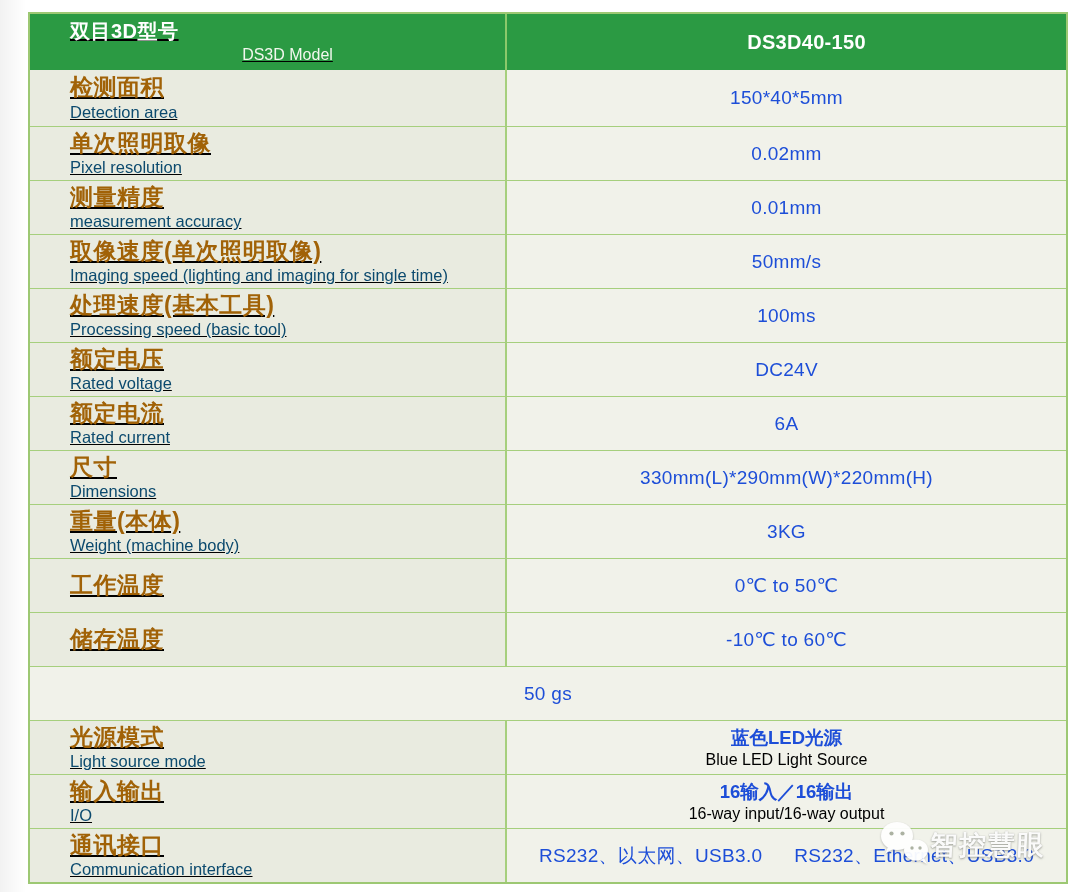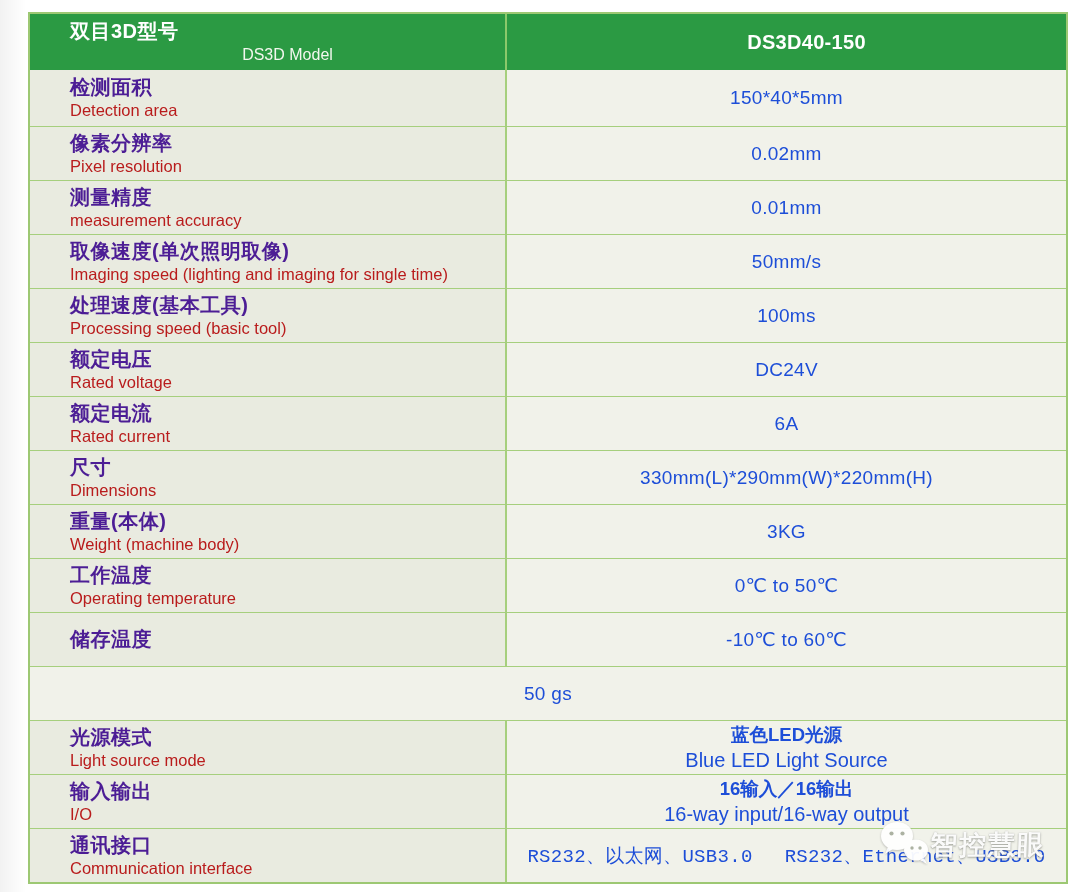--- a/index.html
+++ b/index.html
@@ -27,44 +27,45 @@
     box-sizing:border-box;
   }
   .row:first-child{border-top:none;height:56px;}
   .cell-label{
     width:477px;
     box-sizing:border-box;
     background:#e9ebe0;
     border-right:2px solid #a6cf7d;
     display:flex;flex-direction:column;justify-content:center;
     padding-left:40px;
+    text-decoration:underline;
   }
   .cell-value{
     flex:1;
     background:#f1f2ea;
     display:flex;flex-direction:column;justify-content:center;align-items:center;
     text-align:center;
   }
   .row.header .cell-label{background:#2b9a43;border-right:2px solid #8cc96b;}
   .row.header .cell-value{background:#2b9a43;padding-left:40px;}
   .zh{
-    font-size:20px;font-weight:700;color:#4c1d95;line-height:1.25;letter-spacing:.5px;
+    font-size:23px;font-weight:700;color:#a16207;line-height:1.25;letter-spacing:.5px;
   }
   .en{
-    font-size:16.5px;font-weight:400;color:#b91c1c;line-height:1.2;margin-top:1px;
+    font-size:16.5px;font-weight:400;color:#0c4a6e;line-height:1.2;margin-top:1px;
   }
   .row.header .zh{color:#ffffff;font-size:20px;}
   .row.header .en{color:#f2f7ee;font-size:16px;text-align:center;}
   .val{
     font-size:19px;color:#1d4ed8;font-weight:500;letter-spacing:.3px;
   }
   .row.header .val{color:#ffffff;font-size:20px;font-weight:700;}
   .val-zh{font-size:18.5px;color:#1d4ed8;font-weight:600;line-height:1.25;}
-  .val-en{font-size:20px;color:#1d4ed8;line-height:1.2;margin-top:1px;}
-  .val-pair{display:flex;gap:32px;justify-content:center;align-items:center;font-family:Liberation Mono, monospace;}
+  .val-en{font-size:16px;color:#000000;line-height:1.2;margin-top:1px;}
+  .val-pair{display:flex;gap:32px;justify-content:center;align-items:center;}
   
   .watermark{
     position:absolute;left:878px;top:814px;width:200px;height:62px;
     display:flex;align-items:center;
     pointer-events:none;
   }
   .wm-icon{width:52px;height:48px;flex:0 0 auto;opacity:.95;filter:drop-shadow(0 1px 1px rgba(110,110,110,.45));}
   .wm-text{
     font-size:27px;font-weight:700;letter-spacing:2px;
     color:rgba(255,255,255,.95);
@@ -96,21 +97,21 @@
       <div class="zh">检测面积</div>
       <div class="en">Detection area</div>
     </div>
     <div class="cell-value">
             <div class="val">150*40*5mm</div>
           </div>
   </div>
 
   <div class="row">
     <div class="cell-label">
-      <div class="zh">像素分辨率</div>
+      <div class="zh">单次照明取像</div>
       <div class="en">Pixel resolution</div>
     </div>
     <div class="cell-value">
             <div class="val">0.02mm</div>
           </div>
   </div>
 
   <div class="row">
     <div class="cell-label">
       <div class="zh">测量精度</div>
@@ -177,21 +178,20 @@
       <div class="en">Weight (machine body)</div>
     </div>
     <div class="cell-value">
             <div class="val">3KG</div>
           </div>
   </div>
 
   <div class="row">
     <div class="cell-label">
       <div class="zh">工作温度</div>
-      <div class="en">Operating temperature</div>
     </div>
     <div class="cell-value">
             <div class="val">0℃ to 50℃</div>
           </div>
   </div>
 
   <div class="row">
     <div class="cell-label">
       <div class="zh">储存温度</div>
     </div>

